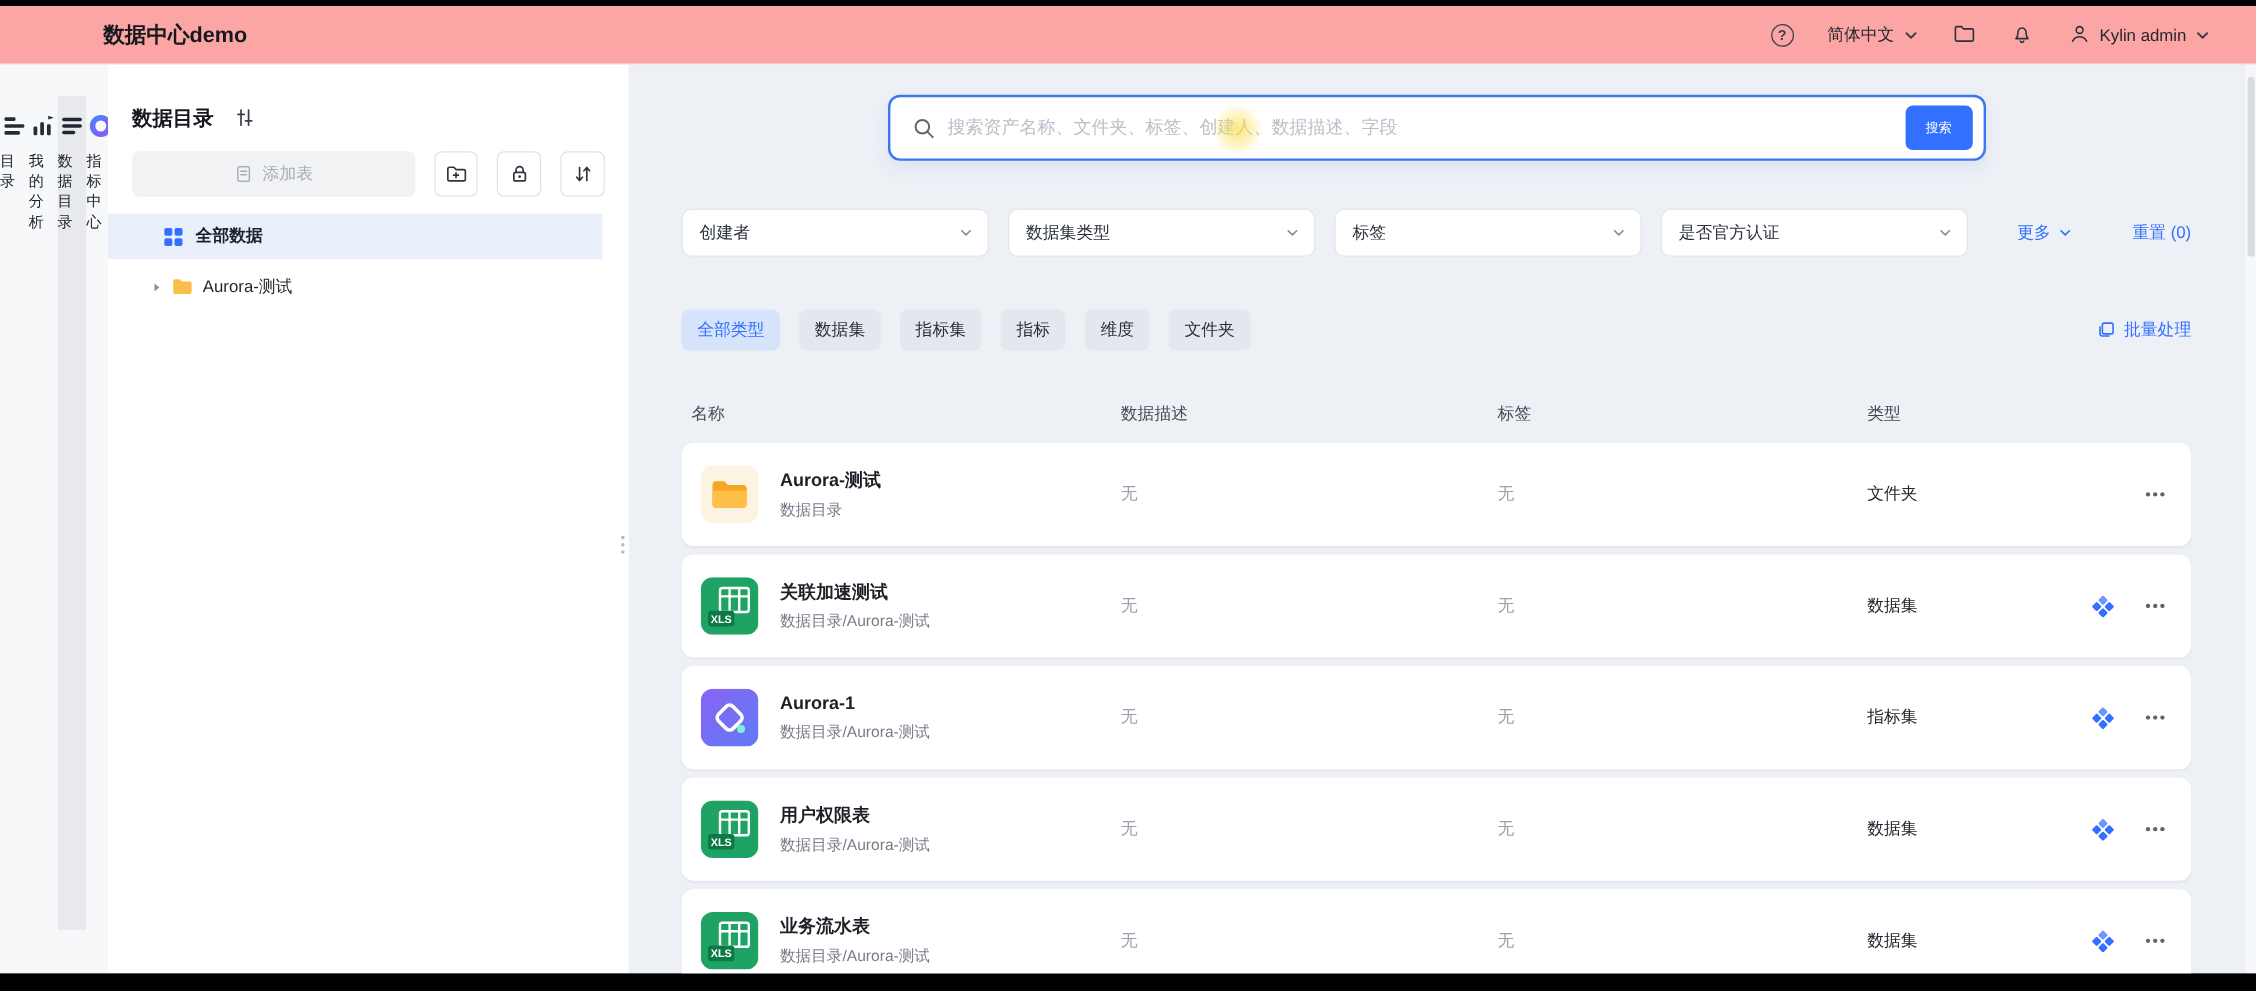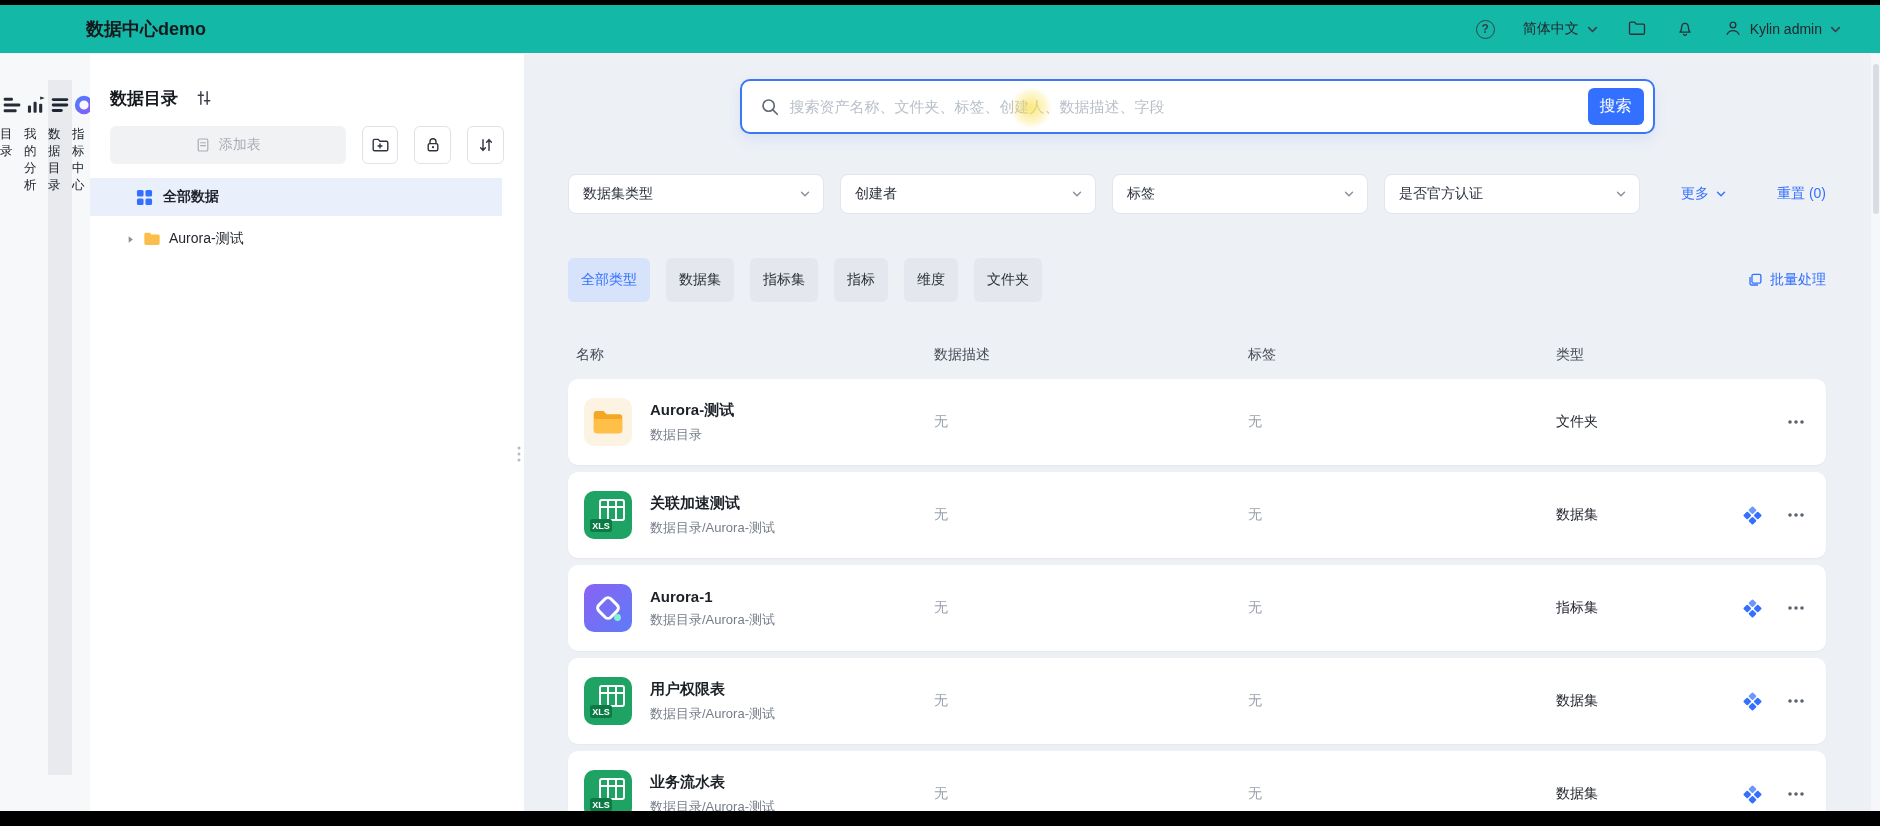--- a/index.html
+++ b/index.html
@@ -1,21 +1,21 @@
 <!DOCTYPE html>
 <html><head>
 <meta charset="utf-8">
 <style>
   * { margin:0; padding:0; box-sizing:border-box; }
   html,body { width:1880px; height:826px; }
   body { background:#000; font-family:"Liberation Sans","DejaVu Sans",sans-serif; overflow:hidden; position:relative; }
   .screen { position:absolute; top:5px; left:0; right:0; bottom:15px; background:#fff; display:flex; flex-direction:column; }
 
   
-  .topbar { height:49px; flex:none; background:#14b8a6; display:flex; align-items:center; padding:0 38px 0 86px; border-bottom:1px solid #f2f3f5; }
+  .topbar { height:49px; flex:none; background:#fca5a5; display:flex; align-items:center; padding:0 38px 0 86px; border-bottom:1px solid #f2f3f5; }
   .tb-title { font-size:18px; font-weight:700; color:#15181d; }
   .tb-right { margin-left:auto; display:flex; align-items:center; gap:28px; }
   .tb-item { display:flex; align-items:center; gap:7px; color:#23272f; font-size:14px; cursor:pointer; }
   .q-circle { width:19px; height:19px; border:1.5px solid #3a414b; border-radius:50%; display:flex; align-items:center; justify-content:center; font-size:12px; font-weight:700; color:#3a414b; }
   .chev { display:flex; color:#3a414b; }
 
   
   .app { flex:1; display:flex; min-height:0; }
 
   
@@ -35,33 +35,33 @@
   .tree { margin-top:14px;text-align:right; }
   .tree-item-all { height:38px; margin-right:22px; background:#e9f0fc; display:flex; align-items:center; gap:10px; padding-left:46px; font-size:14px; font-weight:600; color:#1d222b; cursor:pointer; }
   .tree-folder { height:36px; margin:5px 22px 0 0; display:flex; align-items:center; gap:8px; padding-left:36px; font-size:14px; color:#23272f; cursor:pointer; }
   .drag-handle { position:absolute; right:1px; top:392px; width:8px; display:flex; justify-content:center; }
 
   
   .main { flex:1; background:#edf0f5; padding:25px 54px 0 44px; position:relative; overflow:hidden; }
   .searchbar { width:915px; height:55px; margin:0 auto; background:#fff; border:2px solid #3b76f6; border-radius:10px; display:flex; align-items:center; padding:0 9px 0 18px; position:relative; box-shadow:0 6px 14px rgba(59,118,246,.10); }
   .searchbar input { flex:1; border:0; outline:0; font-size:15px; color:#2b313b; background:transparent; margin-left:10px; font-family:inherit; }
   .searchbar input::placeholder { color:#b9bfc9; }
-  .search-btn { width:56px; height:37px; background:#3370ff; color:#fff; border:0; border-radius:6px; font-size:16px; cursor:pointer; font-family:inherit; flex:none; }
+  .search-btn { width:56px; height:37px; background:#3370ff; color:#fff; border:0; border-radius:6px; font-size:11px; cursor:pointer; font-family:inherit; flex:none; }
   .click-highlight { position:absolute; left:268px; top:6px; width:42px; height:42px; border-radius:50%; pointer-events:none;
       background:radial-gradient(closest-side, rgba(250,224,80,.75), rgba(250,224,80,.25) 72%, rgba(250,224,80,0)); }
 
   .filters-row { margin-top:40px; display:flex; align-items:center; gap:16px; }
   .fselect { width:256px; height:40px; background:#fff; border:1px solid #e2e5eb; border-radius:8px; display:flex; align-items:center; justify-content:space-between; padding:0 12px 0 14px; font-size:14px; color:#2b313b; cursor:pointer; }
   .fselect .chev { color:#878d97; }
   .link-blue { color:#3370ff; font-size:14px; cursor:pointer; display:flex; align-items:center; gap:6px; }
   .more-link { margin-left:auto; }
   .reset-link { margin-left:34px; }
 
   .chips-row { margin-top:44px; display:flex; align-items:center; gap:16px; }
-  .chip { height:44px; padding:0 13px; display:flex; align-items:center; border-radius:6px; font-size:14px; color:#2a2f38; background:#e4e8ee; cursor:pointer; }
+  .chip { height:34px; padding:0 13px; display:flex; align-items:center; border-radius:6px; font-size:14px; color:#2a2f38; background:#e4e8ee; cursor:pointer; }
   .chip.active { background:#d7e3fb; color:#3370ff; }
   .batch { margin-left:auto; display:flex; align-items:center; gap:7px; color:#3370ff; font-size:14px; cursor:pointer; }
 
   .thead { margin-top:44px; display:grid; grid-template-columns:366px 314px 308px 1fr; font-size:14px; color:#454b55; }
   .thead .th:first-child { padding-left:8px; }
 
   .rows { margin-top:15px; display:flex; flex-direction:column; gap:7px; }
   .card { height:86px; background:#fff; border-radius:10px; display:grid; grid-template-columns:366px 314px 308px 1fr; align-items:center; box-shadow:0 1px 2px rgba(31,35,41,.04); }
   .c-name { display:flex; align-items:center; gap:18px; padding-left:16px; }
   .tile { width:48px; height:48px; border-radius:10px; flex:none; display:flex; align-items:center; justify-content:center; }
@@ -289,29 +289,29 @@
               <line x1="14.2" y1="14.2" x2="19" y2="19"></line>
             </svg>
         </span>
         <input placeholder="搜索资产名称、文件夹、标签、创建人、数据描述、字段" style="">
         <div class="click-highlight"></div>
         <button class="search-btn">搜索</button>
       </div>
 
       <div class="filters-row">
         <div class="fselect">
-          <span>数据集类型</span>
+          <span>创建者</span>
           <span class="chev">
               <svg width="12" height="12" viewBox="0 0 12 12">
                 <path d="M2.5 4.3 L6 7.8 L9.5 4.3" fill="none" stroke="currentColor" stroke-width="1.4" stroke-linecap="round" stroke-linejoin="round"></path>
               </svg>
             </span>
         </div>
         <div class="fselect">
-          <span>创建者</span>
+          <span>数据集类型</span>
           <span class="chev">
               <svg width="12" height="12" viewBox="0 0 12 12">
                 <path d="M2.5 4.3 L6 7.8 L9.5 4.3" fill="none" stroke="currentColor" stroke-width="1.4" stroke-linecap="round" stroke-linejoin="round"></path>
               </svg>
             </span>
         </div>
         <div class="fselect">
           <span>标签</span>
           <span class="chev">
               <svg width="12" height="12" viewBox="0 0 12 12">

